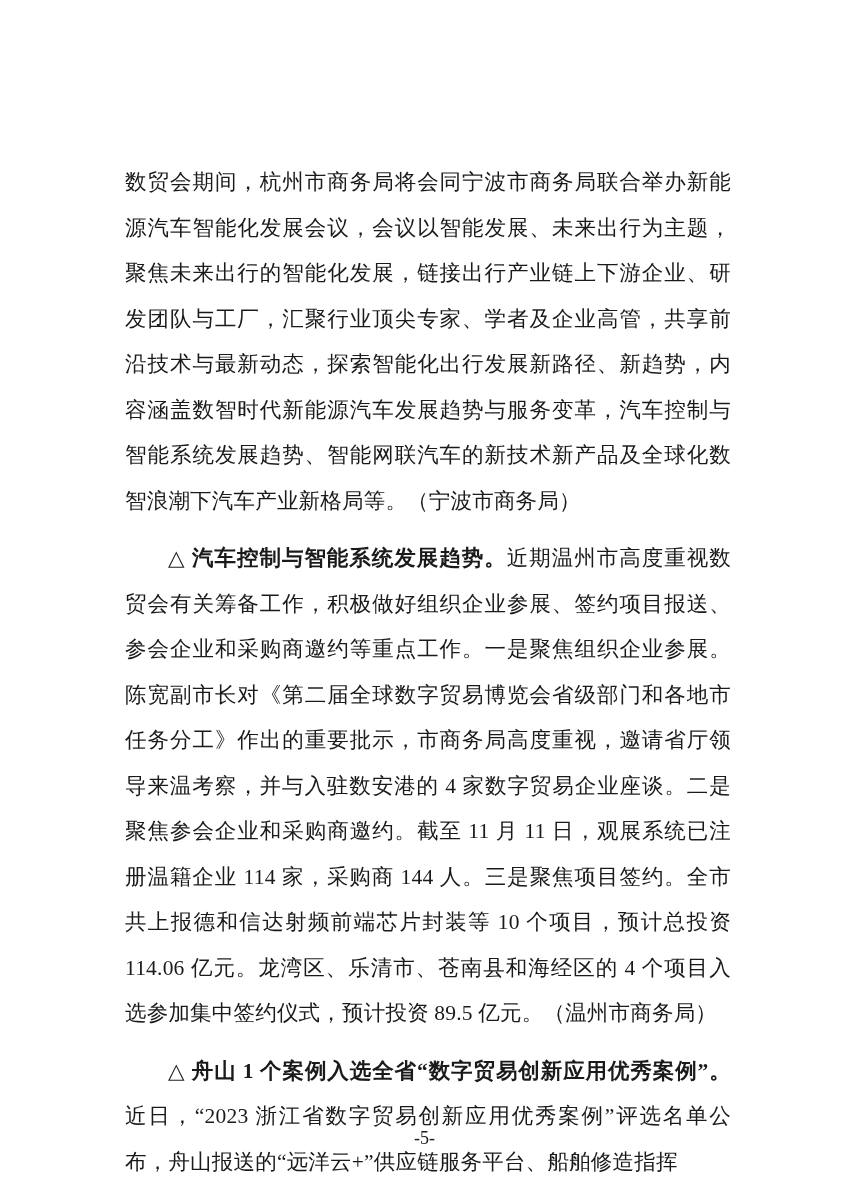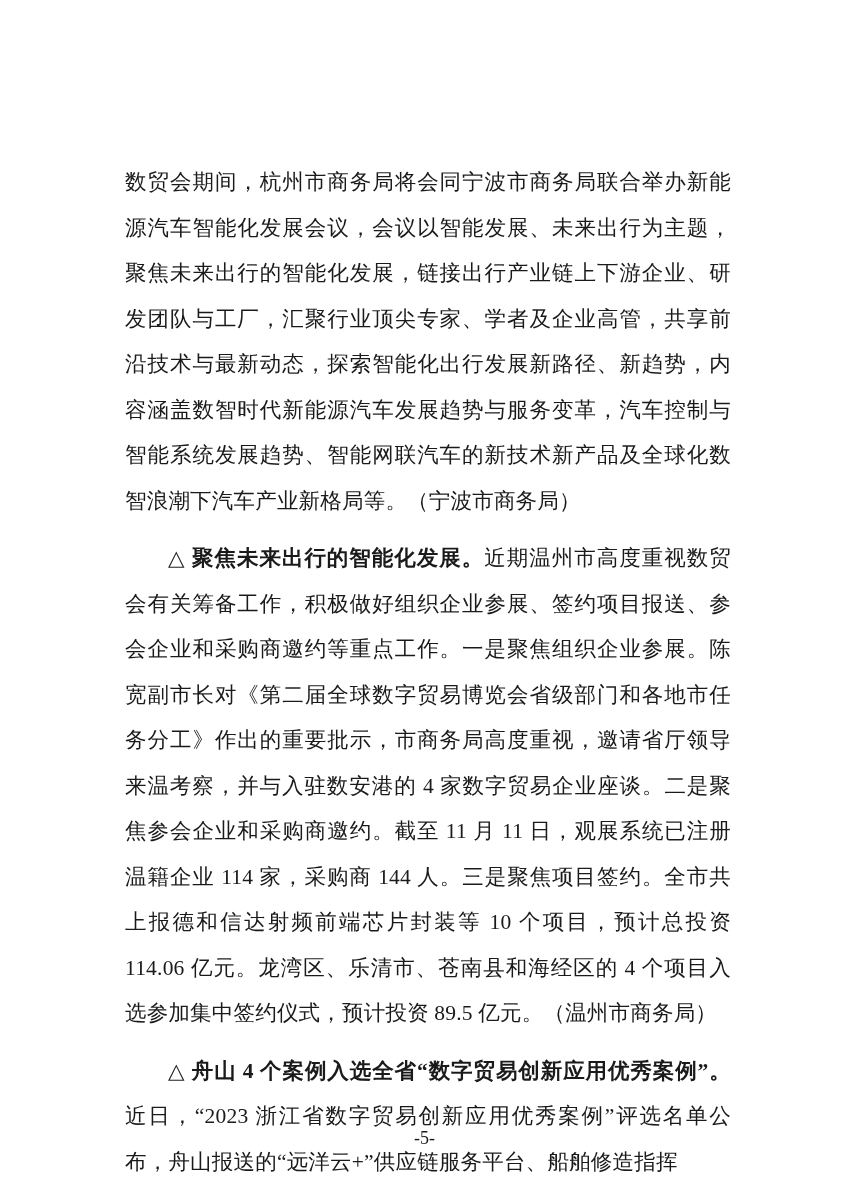--- a/index.html
+++ b/index.html
@@ -64,24 +64,24 @@
 
 <div class="page">
   <div class="content">
 
     <p class="para">
       <span>数贸会期间，杭州市商务局将会同宁波市商务局联合举办新能源汽车智能化发展会议，会议以智能发展、未来出行为主题，聚焦未来出行的智能化发展，链接出行产业链上下游企业、研发团队与工厂，汇聚行业顶尖专家、学者及企业高管，共享前沿技术与最新动态，探索智能化出行发展新路径、新趋势，内容涵盖数智时代新能源汽车发展趋势与服务变革，汽车控制与智能系统发展趋势、智能网联汽车的新技术新产品及全球化数智浪潮下汽车产业新格局等。（宁波市商务局）</span>
     </p>
 
     <p class="para indent">
       <span class="tri bold-head">△</span>
-      <span class="bold-head">聚焦未来出行的智能化发展。</span><span>近期温州市高度重视数贸会有关筹备工作，积极做好组织企业参展、签约项目报送、参会企业和采购商邀约等重点工作。一是聚焦组织企业参展。陈宽副市长对《第二届全球数字贸易博览会省级部门和各地市任务分工》作出的重要批示，市商务局高度重视，邀请省厅领导来温考察，并与入驻数安港的 4 家数字贸易企业座谈。二是聚焦参会企业和采购商邀约。截至 11 月 11 日，观展系统已注册温籍企业 114 家，采购商 144 人。三是聚焦项目签约。全市共上报德和信达射频前端芯片封装等 10 个项目，预计总投资 114.06 亿元。龙湾区、乐清市、苍南县和海经区的 4 个项目入选参加集中签约仪式，预计投资 89.5 亿元。（温州市商务局）</span>
+      <span class="bold-head">汽车控制与智能系统发展趋势。</span><span>近期温州市高度重视数贸会有关筹备工作，积极做好组织企业参展、签约项目报送、参会企业和采购商邀约等重点工作。一是聚焦组织企业参展。陈宽副市长对《第二届全球数字贸易博览会省级部门和各地市任务分工》作出的重要批示，市商务局高度重视，邀请省厅领导来温考察，并与入驻数安港的 4 家数字贸易企业座谈。二是聚焦参会企业和采购商邀约。截至 11 月 11 日，观展系统已注册温籍企业 114 家，采购商 144 人。三是聚焦项目签约。全市共上报德和信达射频前端芯片封装等 10 个项目，预计总投资 114.06 亿元。龙湾区、乐清市、苍南县和海经区的 4 个项目入选参加集中签约仪式，预计投资 89.5 亿元。（温州市商务局）</span>
     </p>
 
     <p class="para indent">
       <span class="tri bold-head">△</span>
-      <span class="bold-head">舟山 4 个案例入选全省“数字贸易创新应用优秀案例”。</span><span>近日，“2023 浙江省数字贸易创新应用优秀案例”评选名单公布，舟山报送的“远洋云+”供应链服务平台、船舶修造指挥</span>
+      <span class="bold-head">舟山 1 个案例入选全省“数字贸易创新应用优秀案例”。</span><span>近日，“2023 浙江省数字贸易创新应用优秀案例”评选名单公布，舟山报送的“远洋云+”供应链服务平台、船舶修造指挥</span>
     </p>
 
   </div>
 
   <div class="footer">-5-</div>
 </div>
 
 </body></html>

